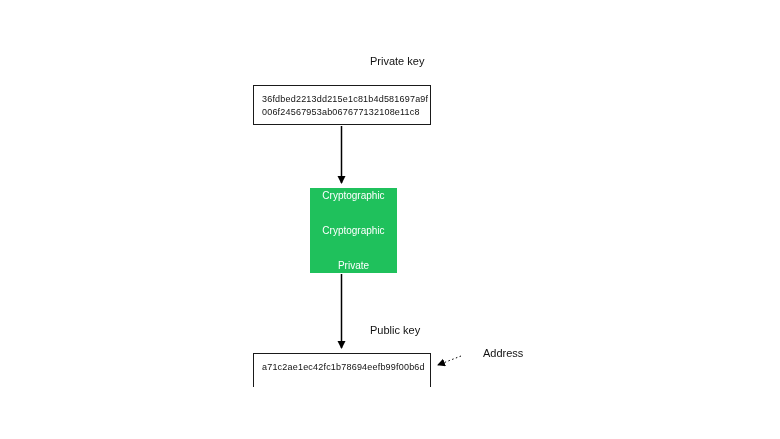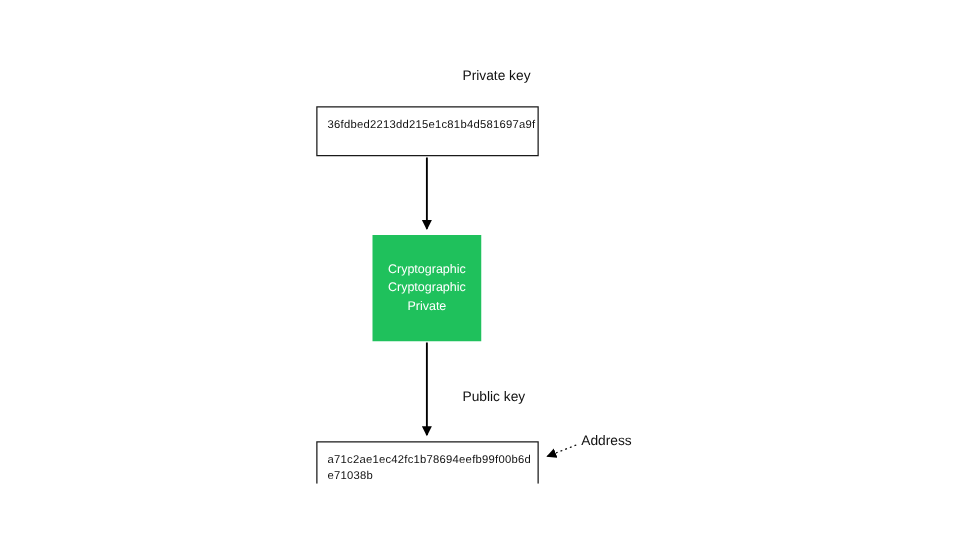--- a/index.html
+++ b/index.html
@@ -33,73 +33,73 @@
   .key-line {
     font-size: 9px;
     line-height: 13px;
     letter-spacing: 0.2px;
     color: #111111;
     white-space: nowrap;
   }
   .function-box {
     position: absolute;
     box-sizing: border-box;
-    left: 298px;
+    left: 310px;
     top: 188px;
     width: 87px;
     height: 85px;
     background: #1fc15c; 
     color: #ffffff;
     display: flex;
     flex-direction: column;
-    justify-content: center;
+    justify-content: space-between;
     align-items: center;
   }
   .function-line {
     font-size: 10px;
     line-height: 15px;
     text-align: center;
     white-space: nowrap;
   }
   #private-key-box { left: 253px; top: 85px; }
   #public-key-box  { left: 253px; top: 353px; }
   #private-key-label { left: 370px; top: 55px; }
-  #public-key-label  { left: 370px; top: 312px; }
-  #address-label     { left: 465px; top: 347px; }
+  #public-key-label  { left: 370px; top: 324px; }
+  #address-label     { left: 483px; top: 347px; }
   .arrow-layer {
     position: absolute;
     left: 0;
     top: 0;
     width: 780px;
     height: 439px;
     pointer-events: none;
   }
 </style>
 </head>
 <body>
 
 <div class="canvas">
 
   <div class="label" id="private-key-label">Private key</div>
 
   <div class="key-box" id="private-key-box">
     <div class="key-line">36fdbed2213dd215e1c81b4d581697a9f</div>
+    <div class="key-line">006f24567953ab067677132108e11c8</div>
   </div>
 
   <div class="function-box" style="background-color: rgb(31, 193, 92); color: rgb(255, 255, 255);">
     <div class="function-line">Cryptographic</div>
     <div class="function-line">Cryptographic</div>
     <div class="function-line">Private</div>
   </div>
 
   <div class="label" id="public-key-label">Public key</div>
 
   <div class="key-box" id="public-key-box">
     <div class="key-line">a71c2ae1ec42fc1b78694eefb99f00b6d</div>
-    <div class="key-line">e71038b</div>
   </div>
 
   <div class="label" id="address-label">Address</div>
 
   <svg class="arrow-layer" viewBox="0 0 780 439" xmlns="http://www.w3.org/2000/svg">
     <defs>
       <marker id="arrowhead" markerWidth="9" markerHeight="9" refX="7" refY="4" orient="auto" markerUnits="userSpaceOnUse">
         <path d="M0,0 L8,4 L0,8 Z" fill="#000000"></path>
       </marker>
     </defs>

